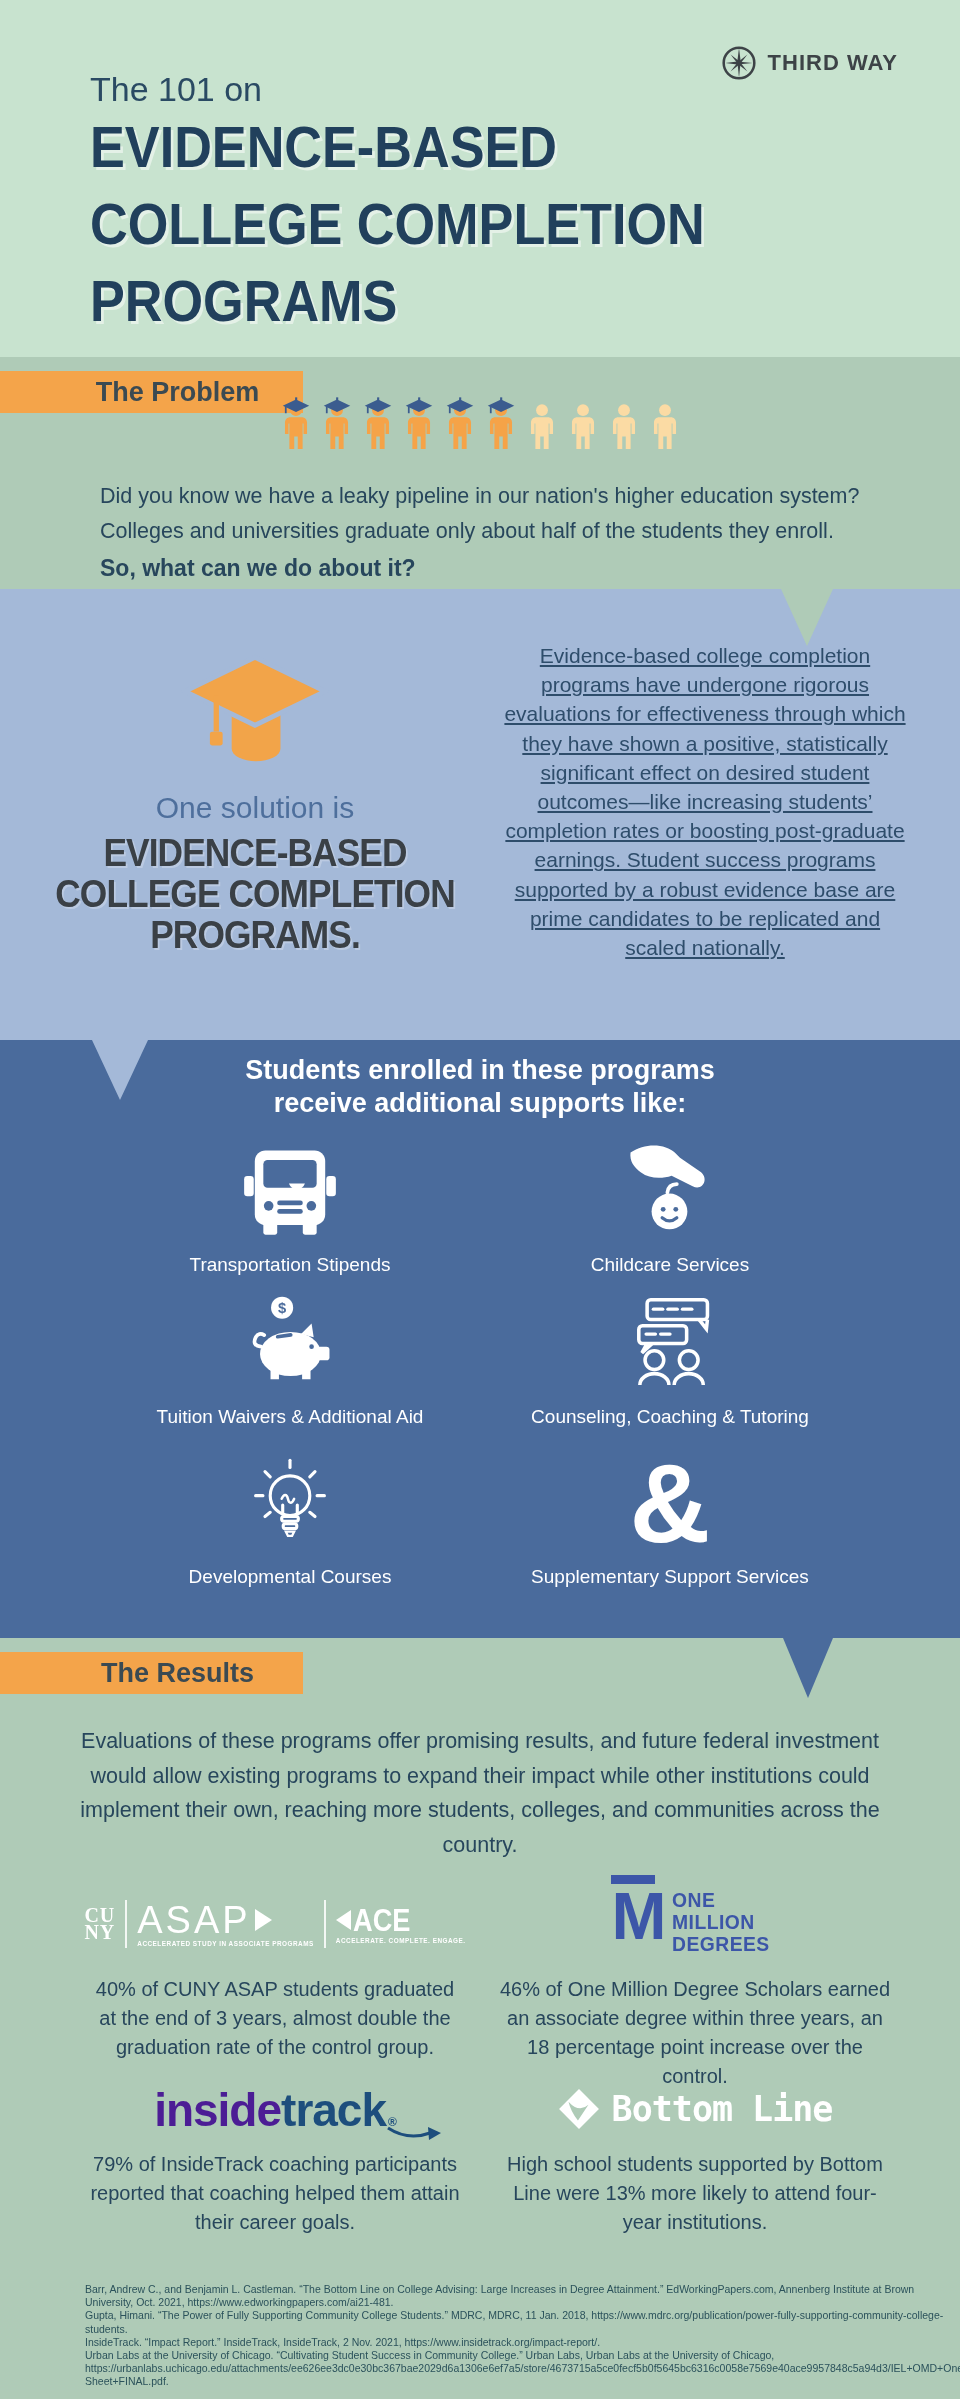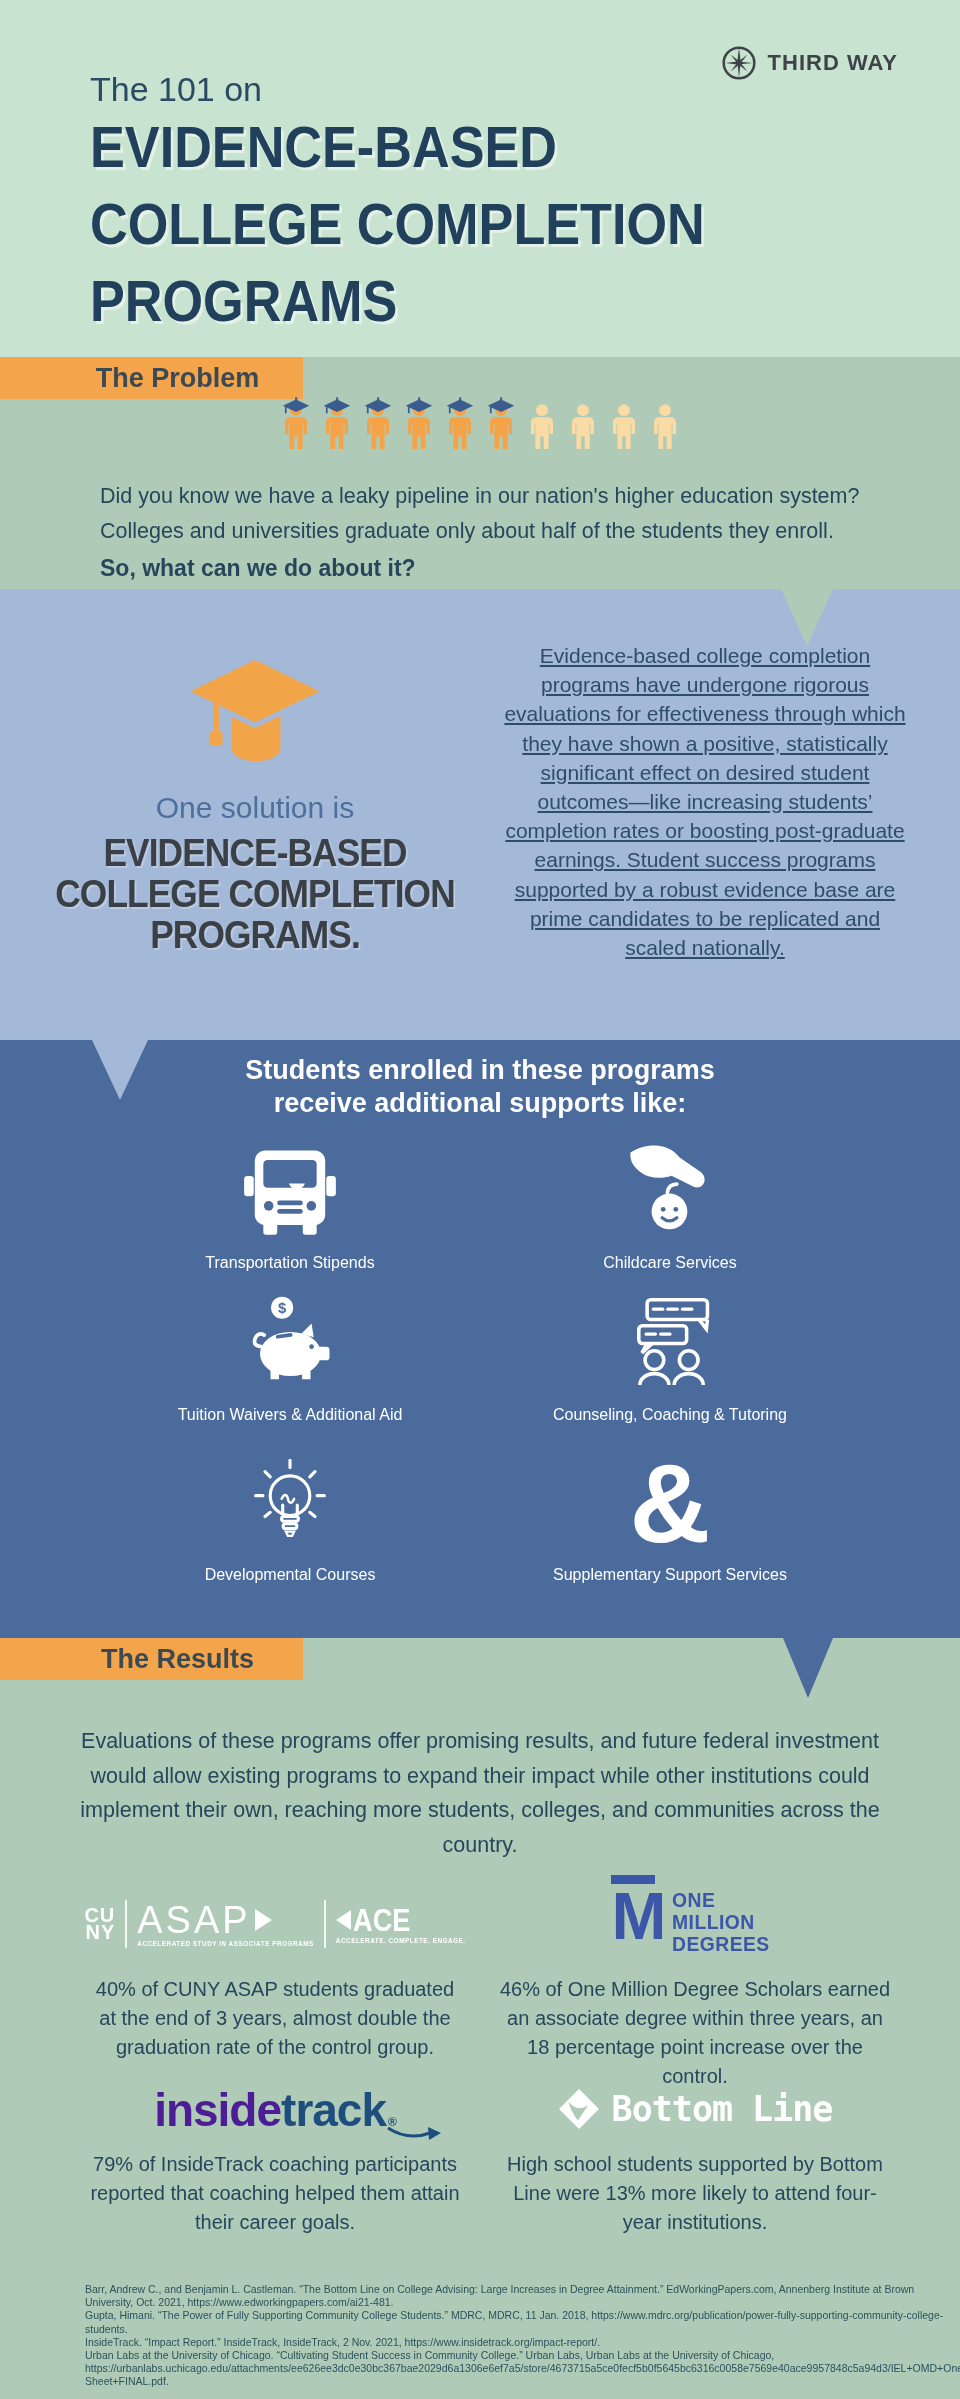--- a/index.html
+++ b/index.html
@@ -16,21 +16,21 @@
   .brand{position:absolute;top:44px;right:62px;display:flex;align-items:center;gap:10px;}
   .brand-name{font-size:22px;font-weight:800;letter-spacing:1px;color:#3d4347;}
   .kicker{position:absolute;left:90px;top:70px;font-size:34px;color:#2a4a63;}
   .title{position:absolute;left:90px;top:108px;font-size:58px;line-height:77px;font-weight:800;
          color:#21405c;letter-spacing:0;transform:scaleX(.9);transform-origin:left top;
          text-shadow:3px 3px 0 rgba(255,255,255,.5);white-space:nowrap;}
 
   
   .band{position:absolute;left:0;width:303px;height:42px;background:#f4a44a;box-sizing:border-box;
         display:flex;align-items:center;justify-content:center;padding-left:52px;
-        font-size:27px;font-weight:700;color:#3b4a52;}
+        font-size:27px;font-weight:700;color:#3b4a52;margin-top:14px;}
 
   
   .figures{position:absolute;top:38px;left:0;width:100%;display:flex;justify-content:center;
            align-items:flex-end;gap:11px;}
   .problem-text{position:absolute;top:122px;left:100px;width:790px;font-size:21.5px;line-height:35px;color:#27465c;}
   .problem-q{position:absolute;top:198px;left:100px;font-size:23px;font-weight:700;color:#27465c;}
 
   .tri{position:absolute;width:0;height:0;}
   #tri-solution{left:781px;top:0;border-left:26px solid transparent;border-right:26px solid transparent;
                 border-top:57px solid #afcbb7;}
@@ -47,42 +47,42 @@
              letter-spacing:-1px;transform:scaleX(.93);transform-origin:center top;
              text-shadow:2px 2px 0 rgba(255,255,255,.25);white-space:nowrap;}
   .sol-right{position:absolute;left:500px;top:52px;width:410px;text-align:center;
              font-size:21px;line-height:29.2px;color:#2e4d6b;text-decoration:underline;}
 
   
   .sup-head{position:absolute;top:14px;left:0;width:100%;text-align:center;color:#fff;
             font-size:27px;line-height:33px;font-weight:700;}
   .cell{position:absolute;width:390px;text-align:center;color:#fff;}
   .icon-box{height:104px;display:flex;align-items:center;justify-content:center;}
-  .cell-label{margin-top:10px;font-size:16px;}
+  .cell-label{margin-top:10px;font-size:19px;}
   .amp{font-size:112px;font-weight:800;line-height:96px;color:#fff;}
   .c-r1{top:100px;} .c-r2{top:252px;} .c-r3{top:412px;}
   .c-col1{left:95px;} .c-col2{left:475px;}
 
   
   .res-intro{position:absolute;top:86px;left:65px;width:830px;text-align:center;
              font-size:21.5px;line-height:34.5px;color:#27465c;}
   .stat-box{position:absolute;text-align:center;}
   .stat-caption{font-size:20px;line-height:29px;color:#27465c;}
   #stat-cuny{left:75px;top:262px;width:400px;}
   #stat-omd{left:490px;top:237px;width:410px;}
   #cap-cuny{left:85px;top:337px;width:380px;}
   #cap-omd{left:495px;top:337px;width:400px;}
   #stat-it{left:80px;top:445px;width:390px;}
   #stat-bl{left:490px;top:450px;width:410px;}
   #cap-it{left:85px;top:512px;width:380px;}
   #cap-bl{left:495px;top:512px;width:400px;}
 
   
   .cuny-logo{display:flex;align-items:center;justify-content:center;gap:10px;color:#fff;}
-  .cuny-stack{font-size:20px;line-height:17px;font-weight:800;letter-spacing:1px;text-align:right;}
+  .cuny-stack{font-size:20px;line-height:17px;font-weight:800;letter-spacing:1px;text-align:center;font-family:Liberation Serif, serif;}
   .logo-sep{width:2px;height:48px;background:rgba(255,255,255,.85);}
   .asap-wrap{text-align:left;}
   .asap-row{display:flex;align-items:center;gap:4px;}
   .asap-word{font-size:38px;line-height:36px;letter-spacing:3px;font-weight:400;}
   .asap-arrow{width:0;height:0;border-top:11px solid transparent;border-bottom:11px solid transparent;
               border-left:17px solid #fff;}
   .logo-tagline{font-size:6.4px;font-weight:700;letter-spacing:.5px;margin-top:2px;}
   .ace-wrap{text-align:right;}
   .ace-row{display:flex;align-items:center;gap:2px;}
   .ace-arrow{width:0;height:0;border-top:10px solid transparent;border-bottom:10px solid transparent;

